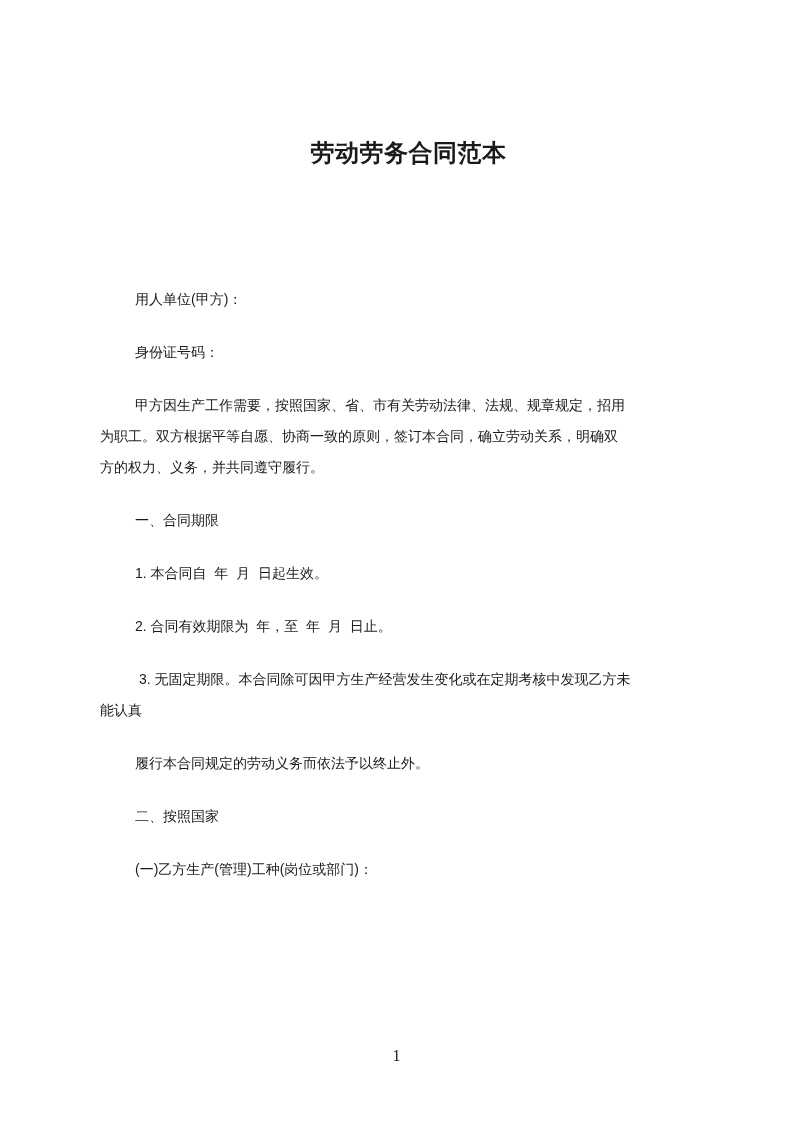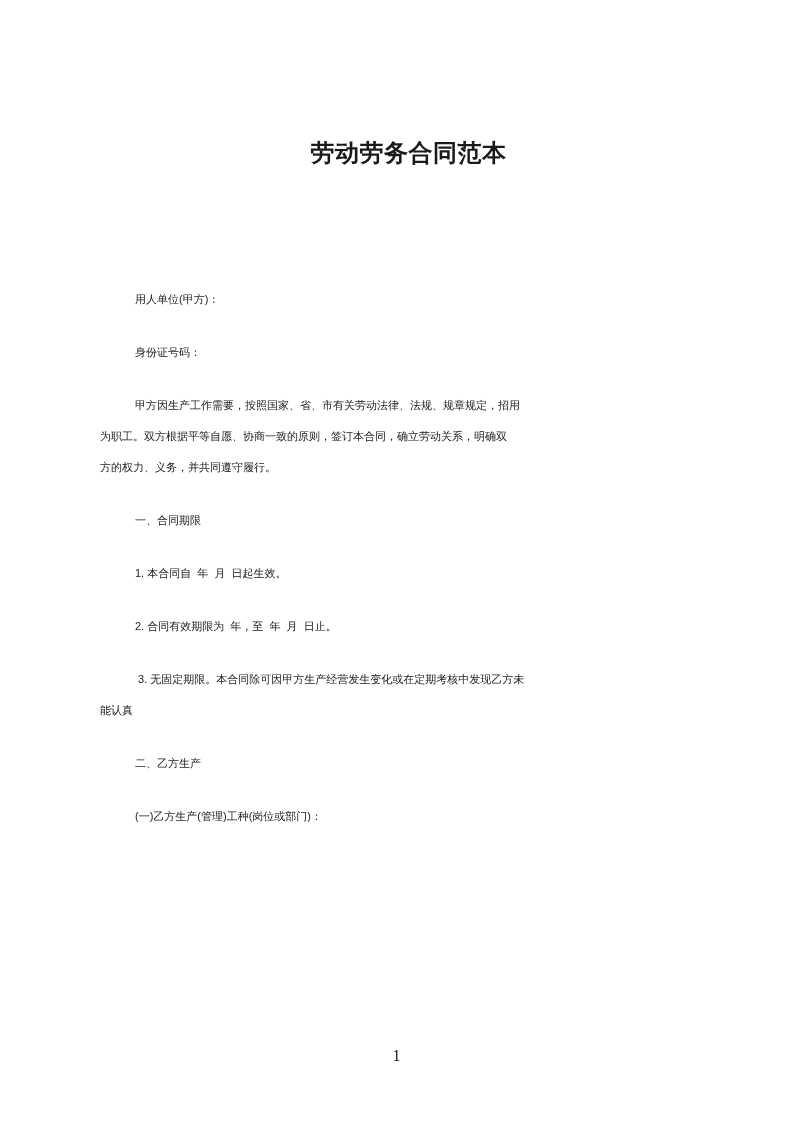--- a/index.html
+++ b/index.html
@@ -24,21 +24,21 @@
     font-weight: 700;
     text-align: center;
     margin: 0 0 115px 0;
     letter-spacing: 0.5px;
   }
   .doc-body {
     width: 100%;
   }
   .para {
     margin: 0 0 22px 0;
-    font-size: 11px;
+    font-size: 14px;
     line-height: 31px;
     text-indent: 35px;
     text-align: justify;
     white-space: pre-wrap;
     word-break: break-all;
   }
   .para.heading {
     font-weight: 400;
   }
   .page-number {
@@ -62,18 +62,19 @@
       <p class="para field">用人单位(甲方)：</p>
       <p class="para field">身份证号码：</p>
       <p class="para paragraph">甲方因生产工作需要，按照国家、省、市有关劳动法律、法规、规章规定，招用
 为职工。双方根据平等自愿、协商一致的原则，签订本合同，确立劳动关系，明确双
 方的权力、义务，并共同遵守履行。</p>
       <p class="para heading">一、合同期限</p>
       <p class="para clause">1. 本合同自  年  月  日起生效。</p>
       <p class="para clause">2. 合同有效期限为  年，至  年  月  日止。</p>
       <p class="para clause"> 3. 无固定期限。本合同除可因甲方生产经营发生变化或在定期考核中发现乙方未
 能认真</p>
-      <p class="para heading">二、乙方生产</p>
+      <p class="para clause">履行本合同规定的劳动义务而依法予以终止外。</p>
+      <p class="para heading">二、按照国家</p>
       <p class="para clause">(一)乙方生产(管理)工种(岗位或部门)：</p>
     </div>
 
   <div class="page-number">1</div>
 </div>
 
 </body></html>

